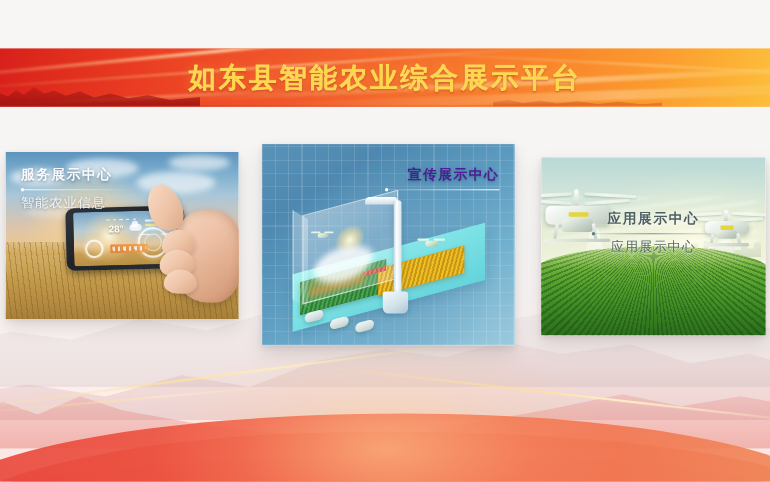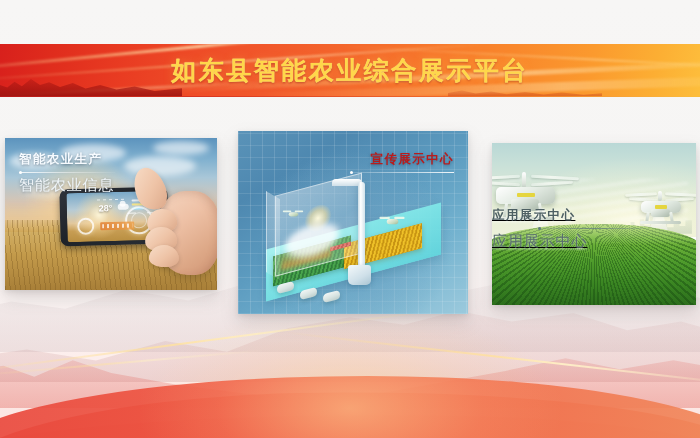--- a/index.html
+++ b/index.html
@@ -617,41 +617,41 @@
     margin: 4px 0 3px;
     position: relative;
   }
   .cap .rule .dot {
     position: absolute;
     top: -1.5px;
     width: 3px; height: 3px;
     border-radius: 50%;
   }
   .cap .s {
-    font-size: 15px;
+    font-size: 12px;
     letter-spacing: .9px;
     white-space: nowrap;
   }
 
   
   #cap1 { left: 14px; top: 13px; text-align: left; }
   #cap1 .t { color: #f7fbff; text-shadow: 0 1px 3px rgba(40,60,80,.55); }
   #cap1 .rule { background: linear-gradient(90deg, rgba(255,255,255,.85), rgba(255,255,255,.05)); width: 96px; }
   #cap1 .rule .dot { left: 0; background: #ffffff; }
   #cap1 .s { color: #eef4f8; text-shadow: 0 1px 3px rgba(40,60,80,.5); }
 
   
   #cap2 { right: 14px; top: 20px; text-align: right; }
-  #cap2 .t { color: #b91c1c; text-shadow: 0 1px 3px rgba(20,60,90,.5); text-align: right; }
+  #cap2 .t { color: #4c1d95; text-shadow: 0 1px 3px rgba(20,60,90,.5); text-align: right; }
   #cap2 .rule { background: linear-gradient(90deg, rgba(255,255,255,.15), rgba(255,255,255,.9)); width: 104px; margin-left: auto; }
   #cap2 .rule .dot { left: 0; background: #ffffff; }
   #cap2 .s { color: #f4fafe; text-shadow: 0 1px 3px rgba(20,60,90,.45); }
 
   
-  #cap3 { left: 0; right: 0; top: 64px; text-align: left; text-decoration: underline; }
+  #cap3 { left: 0; right: 0; top: 48px; text-align: center; }
   #cap3 .t { color: #4d5f63; text-shadow: 0 1px 2px rgba(255,255,255,.7); }
   #cap3 .rule {
     background: linear-gradient(90deg, rgba(96,124,128,.15), rgba(96,124,128,.75), rgba(96,124,128,.1));
     width: 112px; margin-left: auto; margin-right: auto;
   }
   #cap3 .rule .dot { left: 0; background: #5f7b80; }
   #cap3 .s { color: #566b6d; text-shadow: 0 1px 2px rgba(255,255,255,.65); }
 </style>
 </head>
 <body>
@@ -718,21 +718,21 @@
         <div class="hand">
           <div class="palm"></div>
           <div class="finger thumb"></div>
           <div class="finger f1"></div>
           <div class="finger f2"></div>
           <div class="finger f3"></div>
         </div>
       </div>
 
       <div class="cap" id="cap1">
-        <div class="t">智能农业生产</div>
+        <div class="t">服务展示中心</div>
         <div class="rule">
             <span class="dot"></span>
           </div>
         <div class="s">智能农业信息</div>
       </div>
     </div>
   </div>
 
   <div class="card" id="card2">
     <div class="inner">

